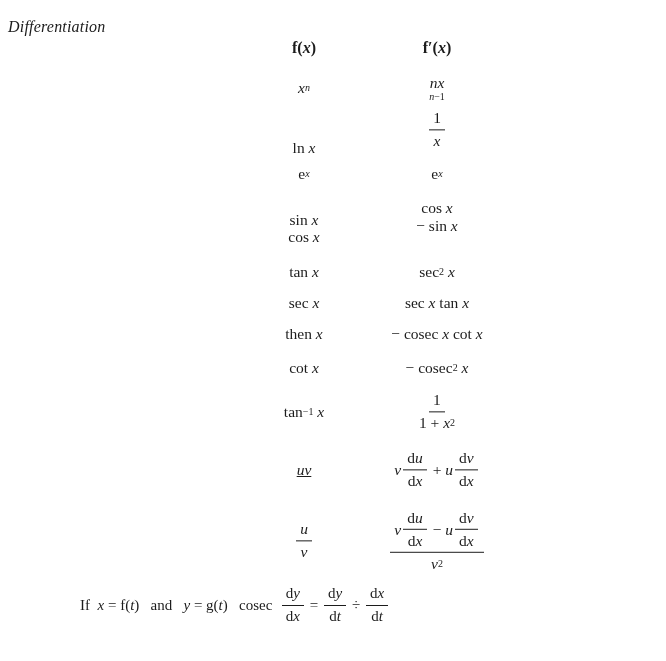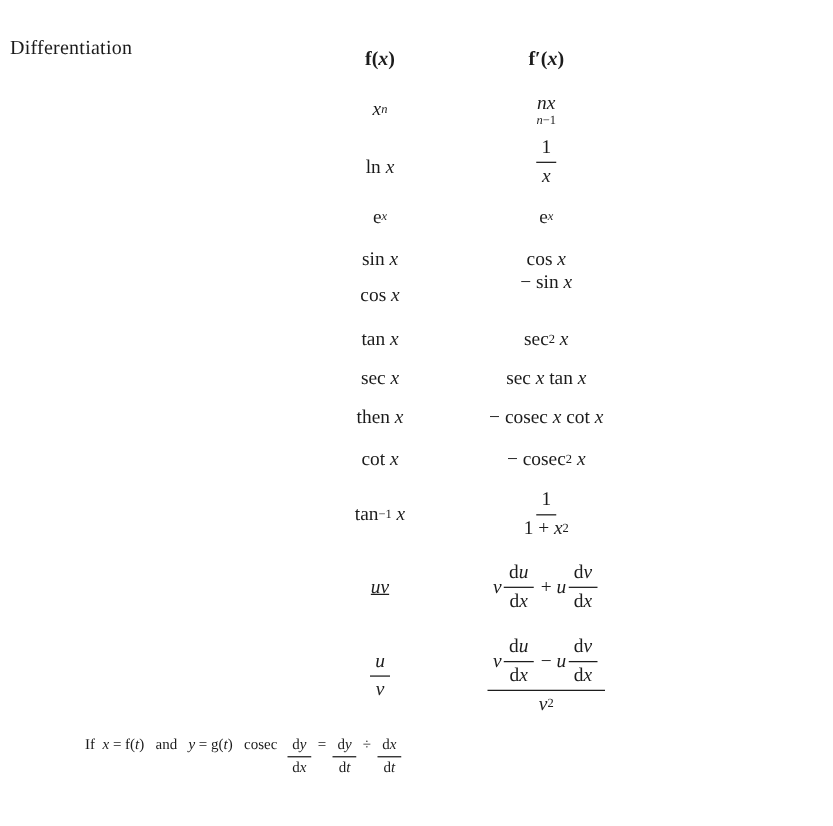--- a/index.html
+++ b/index.html
@@ -6,22 +6,22 @@
   body {
     width: 666px; height: 661px;
     background: #ffffff;
     color: #1c1c1c;
     font-family: "Liberation Serif", serif;
     overflow: hidden;
     position: relative;
   }
   .page { position: absolute; inset: 0; }
   .title {
-    position: absolute; left: 8px; top: 30px;
-    font-size: 16px; letter-spacing: 0.2px;
+    position: absolute; left: 8px; top: 18px;
+    font-style: italic; font-size: 16px; letter-spacing: 0.2px;
   }
   .formula-table { position: absolute; inset: 0; font-size: 15.5px; }
   .row { position: absolute; left: 0; top: 0; width: 100%; height: 0; }
   .cell {
     position: absolute; transform: translateY(-50%);
     display: flex; justify-content: center; align-items: center;
   }
   .cell-fx  { left: 214px; width: 180px; }
   .cell-fpx { left: 342px; width: 190px; }
   .header .cell { font-size: 16px; }
@@ -37,22 +37,22 @@
   }
   .frac .num {
     display: flex; align-items: center; justify-content: center;
     padding: 0 4px 1px; border-bottom: 1.4px solid currentColor;
   }
   .frac .den {
     display: flex; align-items: center; justify-content: center;
     padding: 1px 4px 0;
   }
   .footer {
-    position: absolute; left: 68px; top: 605px; transform: translateY(-50%);
-    display: flex; font-size: 12px;
+    position: absolute; left: 80px; top: 605px; transform: translateY(-50%);
+    display: flex; align-items: center; font-size: 15px;
   }
 </style>
 </head>
 <body>
 
 <div class="page">
 
   <div class="title">Differentiation</div>
 
   <div class="formula-table">
@@ -73,21 +73,21 @@
         <div class="cell cell-fx" style="top: 88px;">
           <span class="tk i">x</span>
           <span class="sup"><span class="tk i">n</span></span>
         </div>
         <div class="cell cell-fpx" style="top: 88px; flex-direction: column;">
           <span class="tk i">nx</span>
           <span class="sup"><span class="tk i">n</span><span class="tk r">−1</span></span>
         </div>
       </div>
       <div class="row">
-        <div class="cell cell-fx" style="top: 134px;">
+        <div class="cell cell-fx" style="top: 148px;">
           <span class="tk r">ln </span>
           <span class="tk i">x</span>
         </div>
         <div class="cell cell-fpx" style="top: 130px;">
           <span class="frac">
             <span class="num">
               <span class="tk r">1</span>
             </span>
             <span class="den">
               <span class="tk i">x</span>
@@ -99,21 +99,21 @@
         <div class="cell cell-fx" style="top: 174px;">
           <span class="tk r">e</span>
           <span class="sup"><span class="tk i">x</span></span>
         </div>
         <div class="cell cell-fpx" style="top: 174px;">
           <span class="tk r">e</span>
           <span class="sup"><span class="tk i">x</span></span>
         </div>
       </div>
       <div class="row">
-        <div class="cell cell-fx" style="top: 208px;">
+        <div class="cell cell-fx" style="top: 220px;">
           <span class="tk r">sin </span>
           <span class="tk i">x</span>
         </div>
         <div class="cell cell-fpx" style="top: 208px;">
           <span class="tk r">cos </span>
           <span class="tk i">x</span>
         </div>
       </div>
       <div class="row">
         <div class="cell cell-fx" style="top: 237px;">

